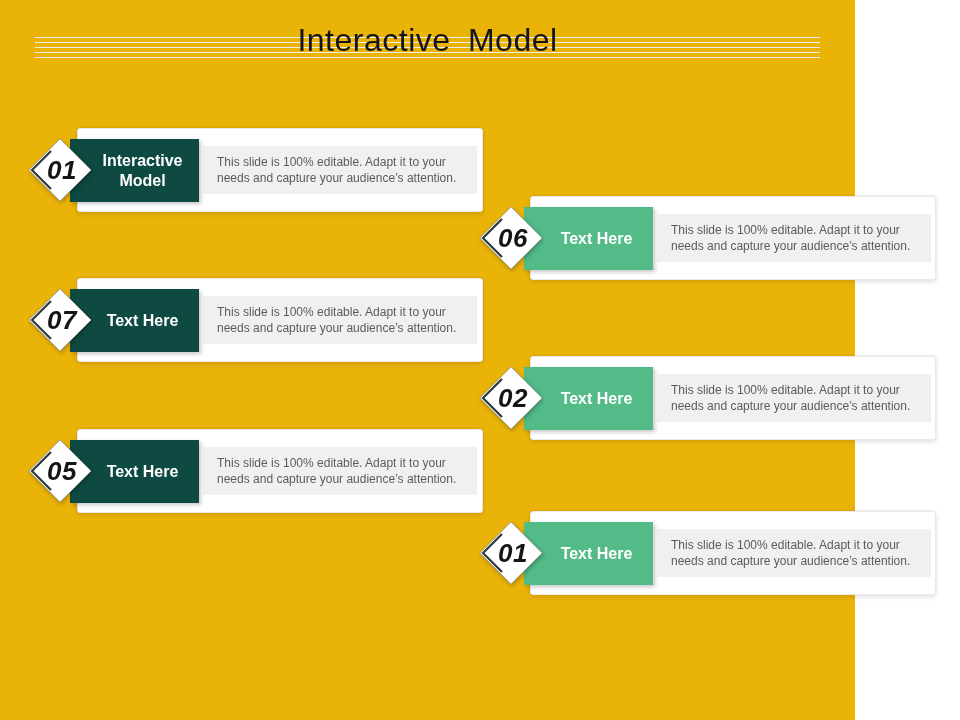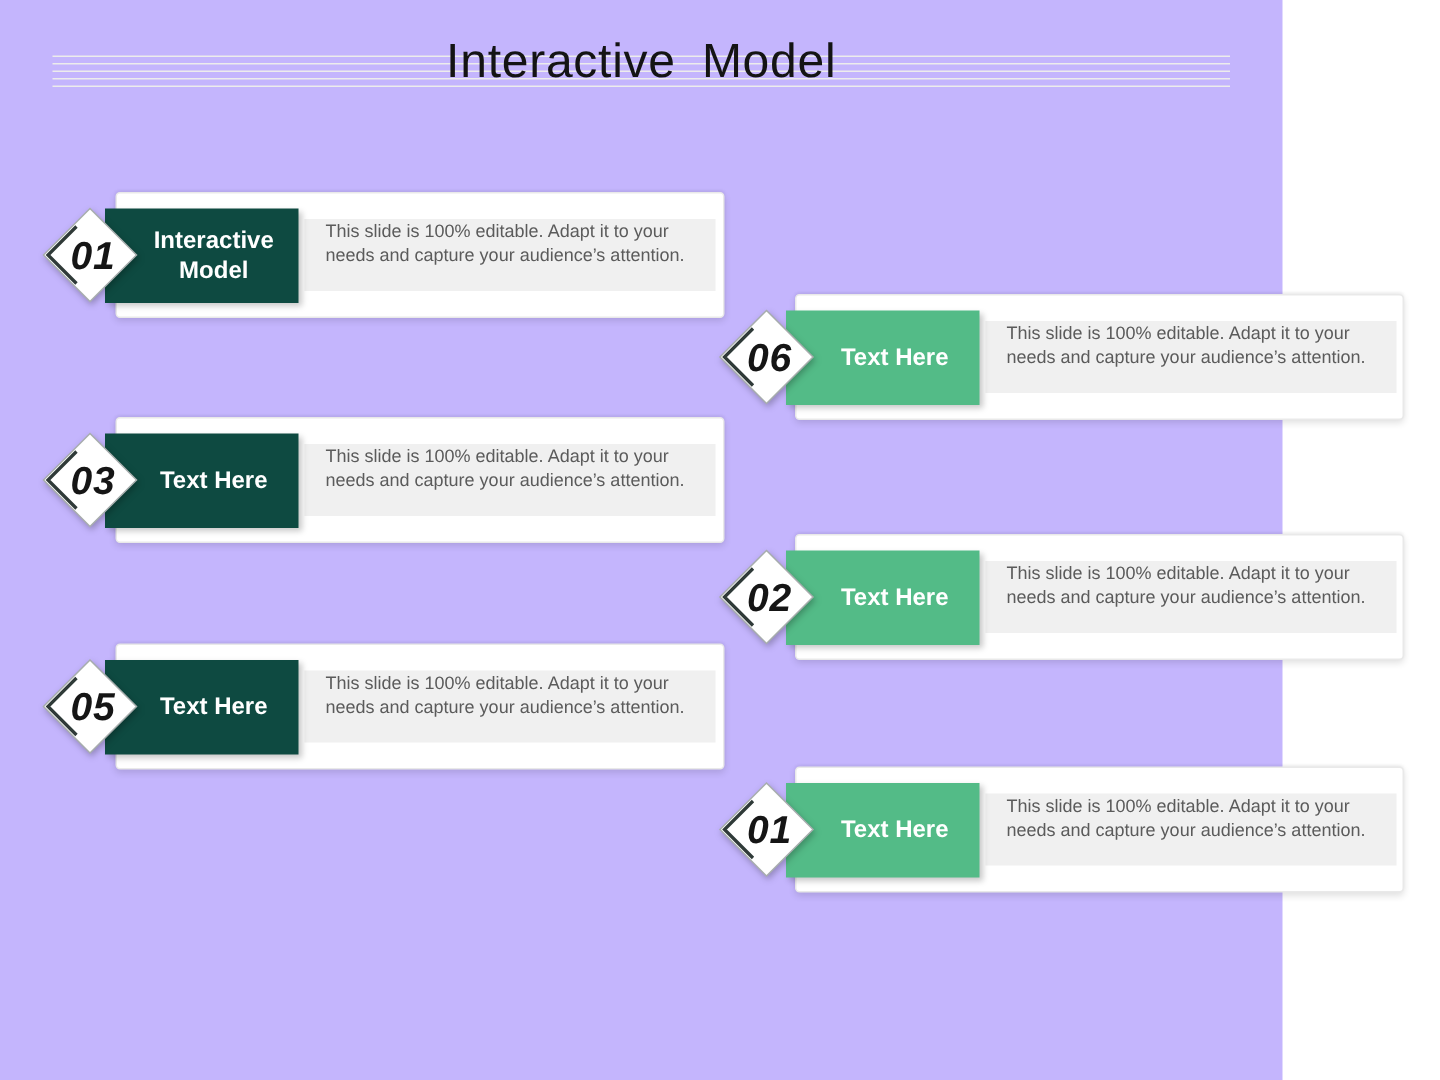--- a/index.html
+++ b/index.html
@@ -6,21 +6,21 @@
     --dark-teal:#0e4a41;
     --green:#53bb87;
     --desc-bg:#f0f0f0;
     --desc-text:#5b5b5b;
     --title-text:#141414;
   }
   *{margin:0;padding:0;box-sizing:border-box;}
   html,body{width:960px;height:720px;background:#ffffff;overflow:hidden;}
   body{font-family:"Liberation Sans", sans-serif;position:relative;}
 
-  .canvas{position:absolute;inset:0;width:855px;height:720px;background:#c4b5fd;}
+  .canvas{position:absolute;inset:0;width:855px;height:720px;background:#eab308;}
 
   
   .ruled-lines{position:absolute;left:35px;right:35px;top:37px;z-index:1;}
   .rline{height:1px;background:#ececec;margin-bottom:4px;}
   .title{
     position:absolute;left:0;top:22px;width:100%;text-align:center;z-index:2;
     font-size:32px;font-weight:400;letter-spacing:.5px;word-spacing:8px;
     color:var(--title-text);
   }
 
@@ -33,21 +33,21 @@
     background:#ffffff;border:1px solid #e9e9e9;border-radius:3px;
     box-shadow:0 2px 5px rgba(0,0,0,.12), 0 -1px 2px rgba(0,0,0,.05);
     z-index:1;
   }
   .left  .card{left:77px}
   .right .card{left:530px}
 
   .desc-box{
     position:absolute;top:calc(var(--c) - 24px);height:48px;width:274px;
     background:var(--desc-bg);z-index:2;
-    display:flex;flex-direction:column;
+    display:flex;flex-direction:column;justify-content:center;
     padding-left:14px;
   }
   .left  .desc-box{left:203px}
   .right .desc-box{left:657px}
   .desc-line{
     display:block;white-space:nowrap;
     font-size:12px;line-height:16px;color:var(--desc-text);
   }
 
   .label-box{
@@ -128,21 +128,21 @@
       <span class="desc-line">needs and capture your audience’s attention.</span>
     </div>
     <div class="label-box">
       <span class="label">Text Here</span>
     </div>
     <div class="diamond">
       <svg width="66" height="66" viewBox="0 0 66 66">
         <polygon points="33,2 64,33 33,64 2,33" fill="#ffffff" stroke="#a7adad" stroke-width="1"></polygon>
         <polyline points="24,14 5,33 24,52" fill="none" stroke="#2f3a38" stroke-width="2.2"></polyline>
       </svg>
-      <span class="num">03</span>
+      <span class="num">07</span>
     </div>
   </div>
 
   <div class="item-row right r4">
     <div class="card"></div>
     <div class="desc-box">
       <span class="desc-line">This slide is 100% editable. Adapt it to your</span>
       <span class="desc-line">needs and capture your audience’s attention.</span>
     </div>
     <div class="label-box">

